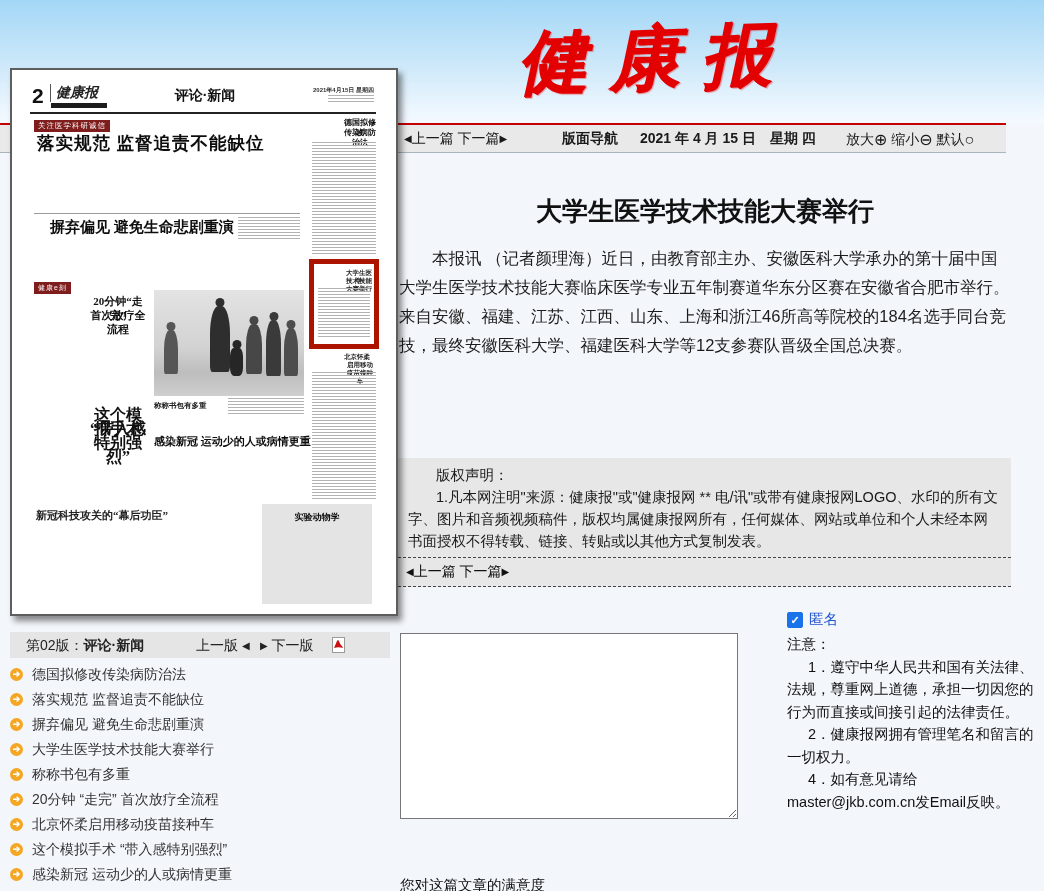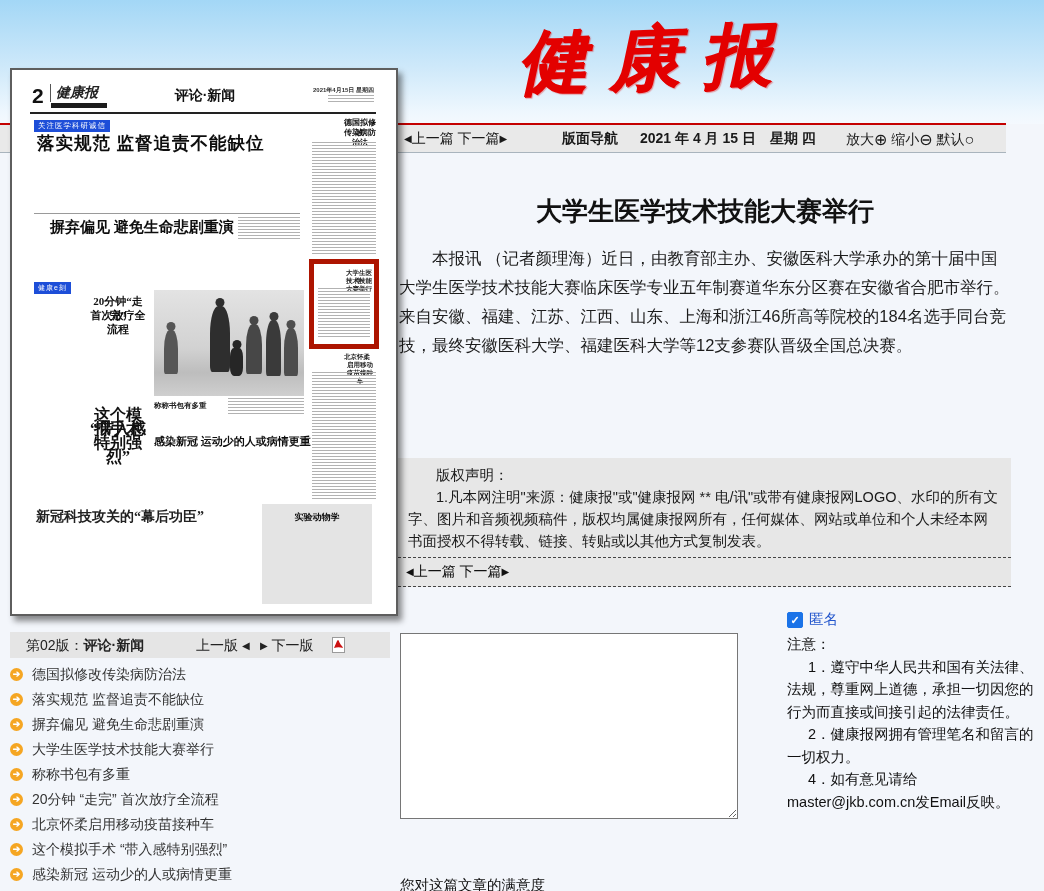--- a/index.html
+++ b/index.html
@@ -33,21 +33,21 @@
   .thumb *{position:absolute;}
   .mp-serif{font-family:"Liberation Serif","DejaVu Serif",serif;}
   .mp-header{left:18px;top:12px;width:346px;height:30px;border-bottom:2px solid #222;}
   .mp-pageno{left:2px;top:2px;font-size:21px;font-weight:bold;color:#111;}
   .mp-masthead{left:20px;top:2px;font-size:14px;font-weight:bold;font-style:italic;color:#222;
     border-left:1px solid #555;padding-left:5px;font-family:"DejaVu Serif",serif;}
   .mp-masthead-bar{left:21px;top:21px;width:56px;height:5px;background:#1c1c1c;}
   .mp-section{left:120px;top:5px;width:110px;text-align:center;font-size:14px;font-weight:bold;color:#111;}
   .mp-date1{right:2px;top:4px;font-size:6px;color:#333;font-weight:bold;}
   .mp-date2{right:2px;top:13px;width:46px;height:8px;}
-  .tagbox{background:#1d4ed8;color:#fff;padding:1px 4px;font-size:7.5px;letter-spacing:1px;}
+  .tagbox{background:#7f1d1d;color:#fff;padding:1px 4px;font-size:7.5px;letter-spacing:1px;}
   .mp-tag1{left:22px;top:50px;}
   .mp-h1{left:25px;top:61px;width:260px;font-size:17.5px;font-weight:bold;color:#0d0d0d;letter-spacing:1px;white-space:nowrap;}
   .mp-cols1{left:22px;top:90px;width:266px;height:50px;}
   .mp-rule1{left:22px;top:143px;width:266px;height:1px;background:#9a9a9a;}
   .mp-h2{left:38px;top:148px;font-size:15px;font-weight:bold;color:#0d0d0d;white-space:nowrap;}
   .mp-h2ft{left:226px;top:147px;width:62px;height:22px;}
   .mp-cols2{left:22px;top:172px;width:266px;height:36px;}
   .mp-tag2{left:22px;top:212px;font-size:7px;}
   .mp-hradio{left:22px;top:224px;width:112px;text-align:center;font-size:11px;font-weight:bold;color:#111;line-height:14px;}
   .mp-radioft{left:22px;top:254px;width:112px;height:76px;}
@@ -55,21 +55,21 @@
     background:linear-gradient(180deg,#e3e3e3 0%,#d2d2d2 55%,#bdbdbd 78%,#cfcfcf 100%);}
   .fig{border-radius:42% 42% 10% 10%;}
   .fig::before{content:"";position:absolute;top:-8px;left:50%;transform:translateX(-50%);
     width:9px;height:9px;border-radius:50%;background:inherit;}
   .mp-caption{left:142px;top:331px;font-size:7.5px;font-weight:bold;color:#222;}
   .mp-captionft{left:216px;top:328px;width:76px;height:16px;}
   .mp-hsim{left:22px;top:338px;width:112px;text-align:center;font-size:16px;font-weight:bold;color:#111;line-height:14px;}
   .mp-simft{left:22px;top:368px;width:112px;height:62px;}
   .mp-hcovid{left:142px;top:364px;width:158px;font-size:11px;font-weight:bold;color:#0d0d0d;white-space:nowrap;}
   .mp-covidft{left:142px;top:384px;width:156px;height:46px;}
-  .mp-hback{left:24px;top:438px;font-size:14px;font-weight:bold;color:#222;white-space:nowrap;}
+  .mp-hback{left:24px;top:438px;font-size:11px;font-weight:bold;color:#222;white-space:nowrap;}
   .mp-backft{left:22px;top:456px;width:118px;height:60px;}
   .mp-midft{left:146px;top:438px;width:100px;height:78px;}
   .mp-animal{left:250px;top:434px;width:110px;height:100px;background:#e4e4e4;}
   .mp-animal-title{left:0;top:7px;width:110px;text-align:center;font-size:9px;font-weight:bold;color:#111;}
   .mp-animalft{left:7px;top:22px;width:96px;height:58px;}
   .mp-rtitle{left:300px;top:48px;width:64px;text-align:center;font-size:8px;font-weight:bold;color:#111;line-height:10px;}
   .mp-rft1{left:300px;top:72px;width:64px;height:112px;}
   .mp-redbox{left:297px;top:189px;width:70px;height:90px;background:#fff;border:5px solid #ad1400;box-sizing:border-box;}
   .mp-redbox-title{left:0;top:5px;width:60px;text-align:center;font-size:6.5px;font-weight:bold;color:#222;line-height:8px;}
   .mp-redboxft{left:4px;top:24px;width:52px;height:50px;}

